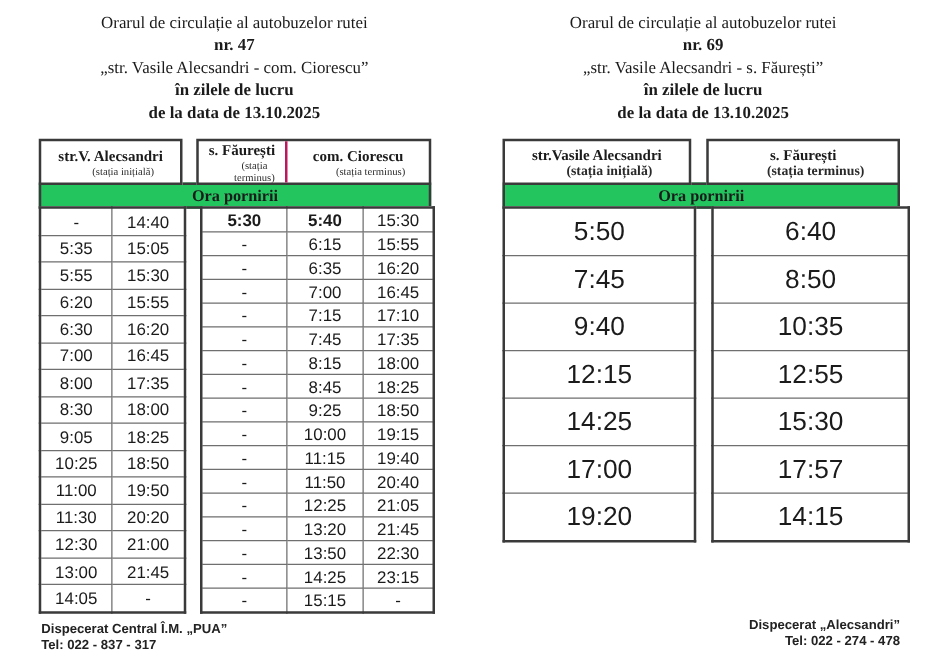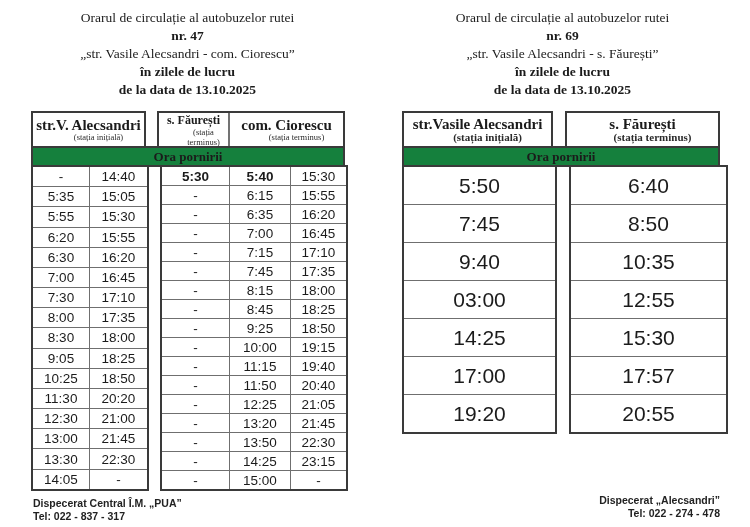--- a/index.html
+++ b/index.html
@@ -15,29 +15,29 @@
   .title .b{font-weight:bold;font-family:Liberation Serif, serif;}
 
   
   .twrap{position:absolute;}
   .l .twrap{left:31px;top:111px;width:314px;}
   .r .twrap{left:27px;top:111px;width:318px;}
 
   .hdr-row{display:flex;}
   .hdr-box{border:2px solid #3a3a3a;box-sizing:border-box;background:#fff;
     display:flex;flex-direction:column;justify-content:center;text-align:center;height:37px;}
-  .hdr-name{font-weight:bold;font-size:15px;line-height:14px;}
+  .hdr-name{font-weight:bold;font-size:12px;line-height:14px;}
   .hdr-sub{font-size:8.5px;line-height:10px;color:#2a2a2a;margin-left:20px;}
   .r .hdr-sub{font-size:11px;font-weight:bold;line-height:12px;}
   .hdr-split{flex-direction:row;padding:0;}
   .hdr-split .hcell{flex:none;display:flex;flex-direction:column;justify-content:center;text-align:center;box-sizing:border-box;}
-  .hdr-split .hcell + .hcell{border-left:2px solid #737373;}
+  .hdr-split .hcell + .hcell{border-left:2px solid #be185d;}
 
   .ora-row{margin-top:-2px;border:2px solid #3a3a3a;box-sizing:border-box;height:21px;
-    display:flex;align-items:center;justify-content:center;font-weight:bold;font-size:13px;background:#15803d;}
+    display:flex;align-items:center;justify-content:center;font-weight:bold;font-size:13px;background:#22c55e;}
 
   .data-area{display:flex;margin-top:-2px;}
   table.sched{border-collapse:collapse;table-layout:fixed;background:#fff;}
   table.sched td{
     border:1px solid #6f6f6f;text-align:center;vertical-align:middle;
     font-family:"Liberation Sans", sans-serif;padding:0;
   }
   .l table.sched td{height:18px;font-size:13.5px;}
   .r table.sched td{height:37px;font-size:21px;}
   table.sched{border:2px solid #3a3a3a;}
@@ -106,54 +106,50 @@
             </tr>
             <tr>
               <td style="width: 56px;">6:30</td>
               <td style="width: 57px;">16:20</td>
             </tr>
             <tr>
               <td style="width: 56px;">7:00</td>
               <td style="width: 57px;">16:45</td>
             </tr>
             <tr>
-              <td style="width: 56px;">7:30</td>
-              <td style="width: 57px;">17:10</td>
-            </tr>
-            <tr>
               <td style="width: 56px; margin-top: 36px;">8:00</td>
               <td style="width: 57px;">17:35</td>
             </tr>
             <tr>
               <td style="width: 56px;">8:30</td>
               <td style="width: 57px;">18:00</td>
             </tr>
             <tr>
               <td style="width: 56px;">9:05</td>
               <td style="width: 57px;">18:25</td>
             </tr>
             <tr>
               <td style="width: 56px;">10:25</td>
               <td style="width: 57px;">18:50</td>
             </tr>
             <tr>
+              <td style="width: 56px;">11:00</td>
+              <td style="width: 57px;">19:50</td>
+            </tr>
+            <tr>
               <td style="width: 56px;">11:30</td>
               <td style="width: 57px;">20:20</td>
             </tr>
             <tr>
               <td style="width: 56px;">12:30</td>
               <td style="width: 57px;">21:00</td>
             </tr>
             <tr>
               <td style="width: 56px;">13:00</td>
               <td style="width: 57px;">21:45</td>
-            </tr>
-            <tr>
-              <td style="width: 56px;">13:30</td>
-              <td style="width: 57px;">22:30</td>
             </tr>
             <tr>
               <td style="width: 56px;">14:05</td>
               <td style="width: 57px;">-</td>
             </tr>
           </tbody>
         </table>
       <div class="gapA"></div>
       <table class="sched" style="width:188px;">
           <tbody>
@@ -232,21 +228,21 @@
               <td style="width: 60px;">13:50</td>
               <td style="width: 55px;">22:30</td>
             </tr>
             <tr>
               <td style="width: 67px;">-</td>
               <td style="width: 60px;">14:25</td>
               <td style="width: 55px;">23:15</td>
             </tr>
             <tr>
               <td style="width: 67px;">-</td>
-              <td style="width: 60px;">15:00</td>
+              <td style="width: 60px;">15:15</td>
               <td style="width: 55px;">-</td>
             </tr>
           </tbody>
         </table>
     </div>
   </div>
 
   <div class="foot">
     <div>Dispecerat Central Î.M. „PUA”</div>
     <div>Tel: 022 - 837 - 317</div>
@@ -283,21 +279,21 @@
             <tr>
               <td style="width: 151px;">5:50</td>
             </tr>
             <tr>
               <td style="width: 151px;">7:45</td>
             </tr>
             <tr>
               <td style="width: 151px;">9:40</td>
             </tr>
             <tr>
-              <td style="width: 151px;">03:00</td>
+              <td style="width: 151px;">12:15</td>
             </tr>
             <tr>
               <td style="width: 151px;">14:25</td>
             </tr>
             <tr>
               <td style="width: 151px;">17:00</td>
             </tr>
             <tr>
               <td style="width: 151px;">19:20</td>
             </tr>
@@ -318,21 +314,21 @@
             <tr>
               <td style="width: 155px;">12:55</td>
             </tr>
             <tr>
               <td style="width: 155px;">15:30</td>
             </tr>
             <tr>
               <td style="width: 155px;">17:57</td>
             </tr>
             <tr>
-              <td style="width: 155px;">20:55</td>
+              <td style="width: 155px;">14:15</td>
             </tr>
           </tbody>
         </table>
     </div>
   </div>
 
   <div class="foot">
     <div>Dispecerat „Alecsandri”</div>
     <div>Tel: 022 - 274 - 478</div>
   </div>

